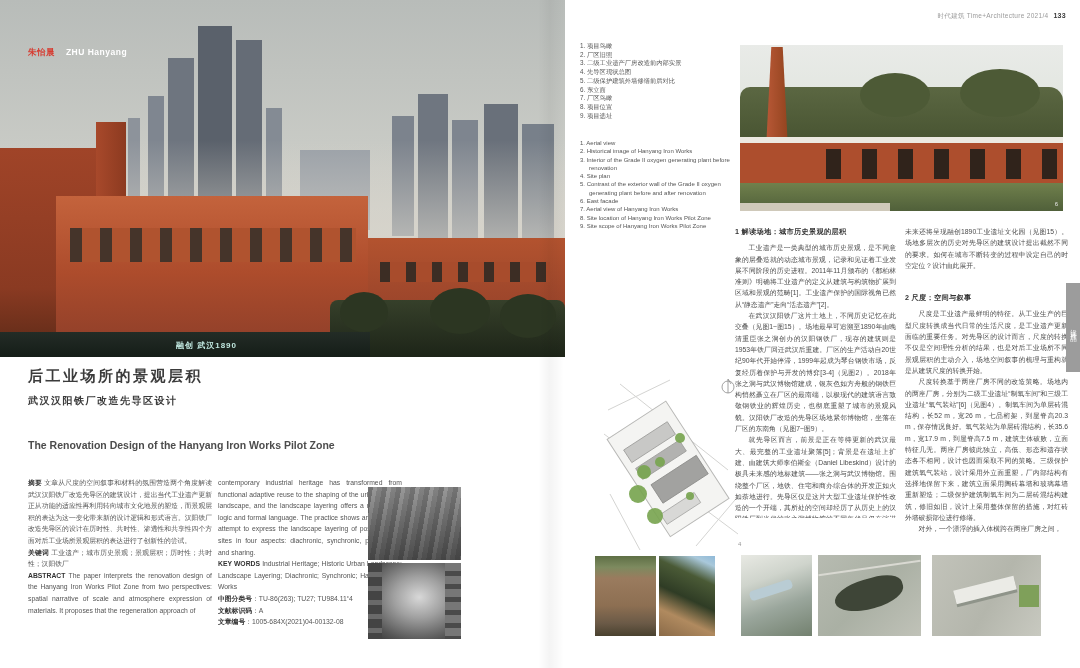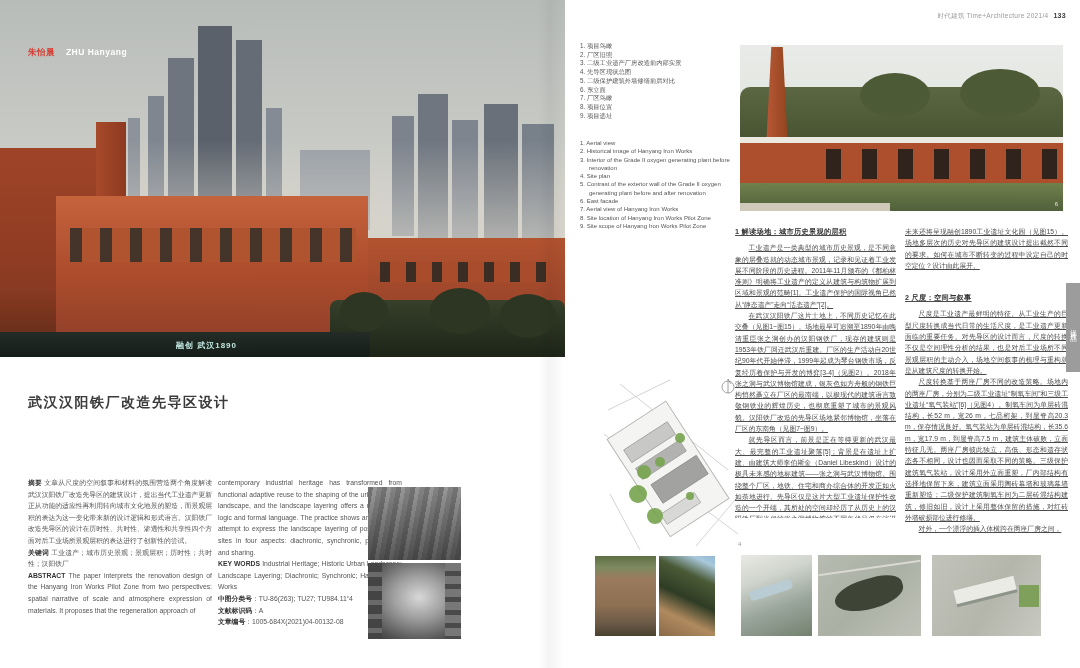--- a/index.html
+++ b/index.html
@@ -14,21 +14,21 @@
           background:linear-gradient(180deg,rgba(214,211,202,0) 0%,rgba(214,211,202,.85) 100%); }
   .redblock { position:absolute; }
   .pool { position:absolute; left:0; top:332px; width:370px; height:25px; background:linear-gradient(180deg,#232c26,#151d18); }
   .treeband { position:absolute; left:330px; top:300px; width:235px; height:57px; background:linear-gradient(180deg,#36402a,#1d2418); border-radius:8px 8px 0 0; }
   .treeblob { position:absolute; background:#2c3622; border-radius:50%; }
   .hero-author { position:absolute; left:28px; top:47px; font-size:8.5px; font-weight:bold; letter-spacing:.5px; }
   .hero-sign { position:absolute; left:176px; top:340px; font-size:8px; font-weight:bold; color:#bfe6de; letter-spacing:1px; }
 
   
   .t-cn-main { position:absolute; left:28px; top:367px; font-size:15px; font-weight:600; color:#3b3b3b; letter-spacing:2.5px; }
-  .t-cn-sub  { position:absolute; left:28px; top:394px; font-size:14px; font-weight:600; color:#3b3b3b; letter-spacing:1.5px; }
+  .t-cn-sub  { position:absolute; left:28px; top:394px; font-size:10px; font-weight:600; color:#3b3b3b; letter-spacing:1.5px; }
   .t-en-main { position:absolute; left:28px; top:417px; font-size:14px; font-weight:500; color:#3b3b3b; }
   .t-en-sub  { position:absolute; left:28px; top:439px; font-size:10.5px; color:#4c4c4c; }
 
   
   .abs-col { position:absolute; top:477px; width:184px; font-size:6.8px; line-height:11.6px; color:#555; text-align:justify; }
   .abs-col b { color:#333; }
   #abs1 { left:28px; }
   #abs2 { left:218px; }
   .abs-col p { margin-bottom:0; }
 
@@ -66,21 +66,21 @@
             background:repeating-linear-gradient(90deg,#30231b 0 15px,#ad4e2d 15px 36px); }
   .facade .grass { position:absolute; left:0; top:138px; width:323px; height:28px;
             background:linear-gradient(180deg,#70804c 0%,#50603a 100%); }
   .facade .path { position:absolute; left:0; top:158px; width:150px; height:8px; background:#cfc9ba; }
   .fignum { position:absolute; font-size:6px; color:#e8e8e8; }
 
   
   .siteplan { position:absolute; left:600px; top:374px; width:146px; height:178px; background:#ffffff; }
 
   
-  .bodycol { position:absolute; top:226px; font-size:6.8px; line-height:11.3px; color:#4c4c4c; text-align:justify; overflow:hidden;text-decoration:underline; }
+  .bodycol { position:absolute; top:226px; font-size:6.8px; line-height:11.3px; color:#4c4c4c; text-align:justify; overflow:hidden; }
   #col1 { left:735px; width:161px; height:292px; }
   #col2 { left:905px; width:163px; height:334px; }
   .bodycol h3 { font-size:7.2px; color:#333; margin-bottom:5px; letter-spacing:.3px; }
   .bodycol h3.mt { margin-top:21px; }
   .bodycol p.ind { text-indent:2em; }
 
   
   .strip { position:absolute; overflow:hidden; }
   #wall-a { left:595px; top:556px; width:61px; height:80px;
     background:linear-gradient(180deg,#5e6f45 0%,#7d8a5f 14%,#9a7b5e 28%,#8d6f52 62%,#6b5a47 84%,#49412f 100%); }
@@ -138,21 +138,23 @@
     <div class="treeblob" style="left:500px;top:294px;width:56px;height:44px;"></div>
     <div class="pool"></div>
 
     <div class="hero-sign">融创 武汉1890</div>
     <div class="hero-author">
       <span style="color:#d63c31;">朱怡晨</span>
       <span style="color:#ffffff;margin-left:8px;">ZHU Hanyang</span>
     </div>
   </div>
 
+  <h1 class="t-cn-main">后工业场所的景观层积</h1>
   <h2 class="t-cn-sub">武汉汉阳铁厂改造先导区设计</h2>
+  <h3 class="t-en-sub">The Renovation Design of the Hanyang Iron Works Pilot Zone</h3>
 
   <div class="abs-col" id="abs1">
     <p><b>摘要</b>&nbsp;<span>文章从尺度的空间叙事和材料的氛围营造两个角度解读武汉汉阳铁厂改造先导区的建筑设计，提出当代工业遗产更新正从功能的适应性再利用转向城市文化地景的塑造，而景观层积的表达为这一变化带来新的设计逻辑和形式语言。汉阳铁厂改造先导区的设计在历时性、共时性、渗透性和共享性四个方面对后工业场所景观层积的表达进行了创新性的尝试。</span></p>
     <p><b>关键词</b>&nbsp;<span>工业遗产；城市历史景观；景观层积；历时性；共时性；汉阳铁厂</span></p>
     <p><b>ABSTRACT</b>&nbsp;<span>The paper interprets the renovation design of the Hanyang Iron Works Pilot Zone from two perspectives: spatial narrative of scale and atmosphere expression of materials. It proposes that the regeneration approach of</span></p>
   </div>
 
   <div class="abs-col" id="abs2">
     <p>contemporary industrial heritage has transformed from functional adaptive reuse to the shaping of the urban cultural landscape, and the landscape layering offers a new design logic and formal language. The practice shows an innovative attempt to express the landscape layering of post-industrial sites in four aspects: diachronic, synchronic, permeability and sharing.</p>
     <p><b>KEY WORDS</b>&nbsp;<span>Industrial Heritage; Historic Urban Landscape; Landscape Layering; Diachronic; Synchronic; Hanyang Iron Works</span></p>

